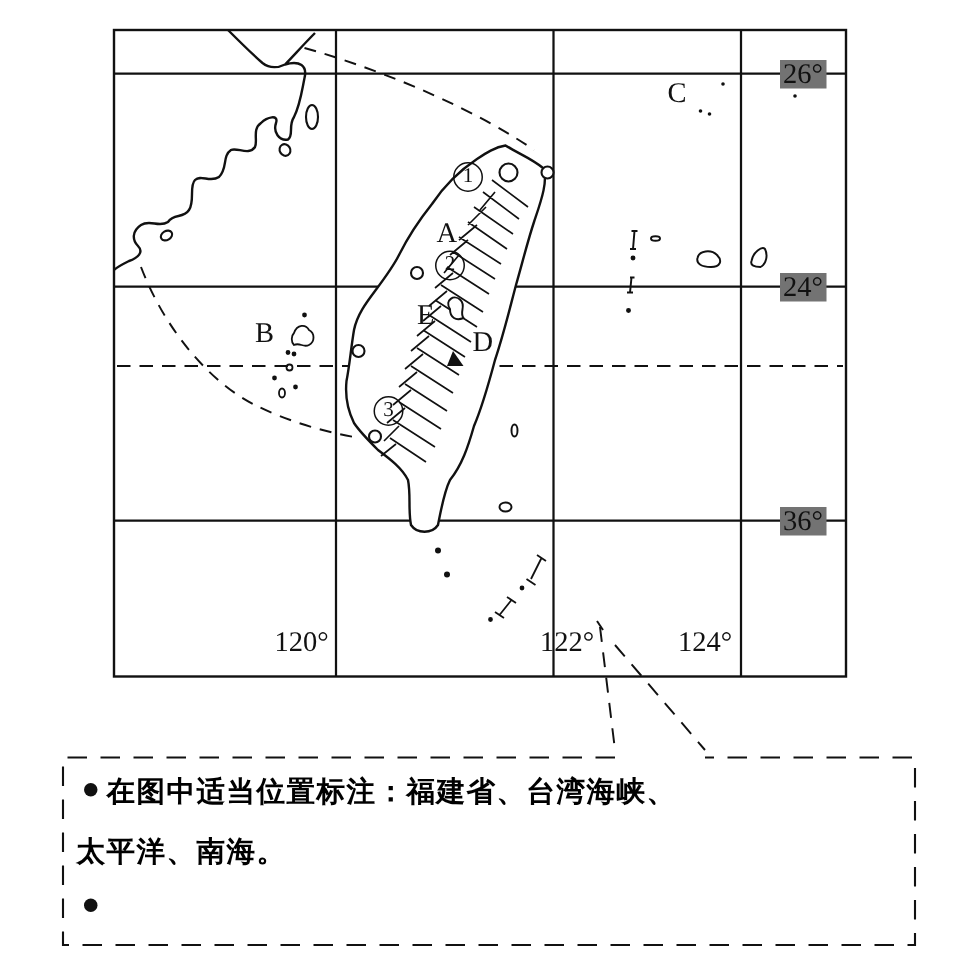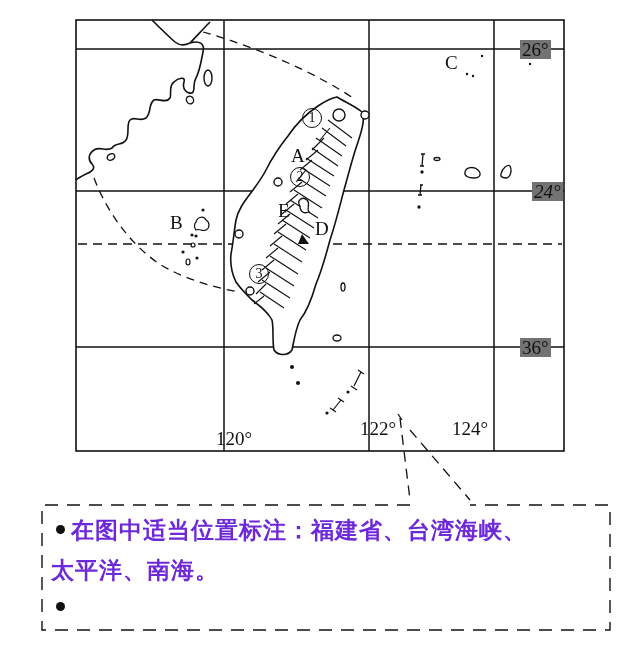--- a/index.html
+++ b/index.html
@@ -7,21 +7,21 @@
          font-family: "Liberation Serif", "DejaVu Serif", serif; color: #111; }
   #map-svg { position: absolute; left: 0; top: 0; }
   .map-label { position: absolute; font-family: "Liberation Serif", "DejaVu Serif", serif;
                font-size: 19px; color: #111; line-height: 1; white-space: nowrap; }
   .deg-label { background: #737373; padding: 0 2px; }
   .circled { position: absolute; width: 18px; height: 18px; border: 1.4px solid #111;
              border-radius: 50%; font-size: 14px; text-align: center; line-height: 18px;
              font-family: "Liberation Serif", "DejaVu Serif", serif; background: transparent; }
   .task-box { position: absolute; left: 42px; top: 505px; width: 568px; height: 125px; }
   .task-line { position: absolute; left: 14px; font-family: "DejaVu Sans", "Liberation Sans", sans-serif;
-               font-size: 23px; font-weight: bold; color: #6d28d9; white-space: nowrap; letter-spacing: 1px; }
+               font-size: 19px; font-weight: bold; color: #000000; white-space: nowrap; letter-spacing: 1px; }
   .bullet { display: inline-block; width: 9px; height: 9px; border-radius: 50%; background: #111;
             margin-right: 6px; vertical-align: middle; position: relative; top: -2px; }
 </style>
 </head>
 <body>
 
 <svg id="map-svg" width="640" height="652" viewBox="0 0 640 652" xmlns="http://www.w3.org/2000/svg">
 
   <rect x="76" y="20" width="488" height="431" fill="none" stroke="#111" stroke-width="1.6"></rect>
 
@@ -125,26 +125,26 @@
 
   <g stroke="#111" stroke-width="1.3" fill="none" stroke-dasharray="10,7">
     <path d="M400,418 L410,500"></path>
     <path d="M410,430 L470,500"></path>
   </g>
   <path d="M398,414 L402,420" stroke="#111" stroke-width="1.3"></path>
 
   <path fill="none" stroke="#111" stroke-width="1.4" stroke-dasharray="13,9" d="M410,505 L42,505 L42,630 L610,630 L610,505 L470,505"></path>
 </svg>
 
-<div class="map-label" style="left:216px; top:419px;margin-top:10px;">120°</div>
+<div class="map-label" style="left:183px; top:419px;">120°</div>
 <div class="map-label" style="left:360px; top:419px;">122°</div>
 <div class="map-label" style="left:452px; top:419px;">124°</div>
 
 <div class="map-label deg-label" style="left:520px; top:40px;">26°</div>
-<div class="map-label deg-label" style="left:532px; top:182px;font-style:italic;">24°</div>
+<div class="map-label deg-label" style="left:520px; top:182px;">24°</div>
 <div class="map-label deg-label" style="left:520px; top:338px;">36°</div>
 
 <div class="map-label" style="left:291px; top:146px;">A</div>
 <div class="map-label" style="left:170px; top:213px;">B</div>
 <div class="map-label" style="left:445px; top:53px;">C</div>
 <div class="map-label" style="left:315px; top:219px;">D</div>
 <div class="map-label" style="left:278px; top:201px;">E</div>
 
 <div class="circled" style="left:302px; top:108px;">1</div>
 <div class="circled" style="left:290px; top:167px;">2</div>

